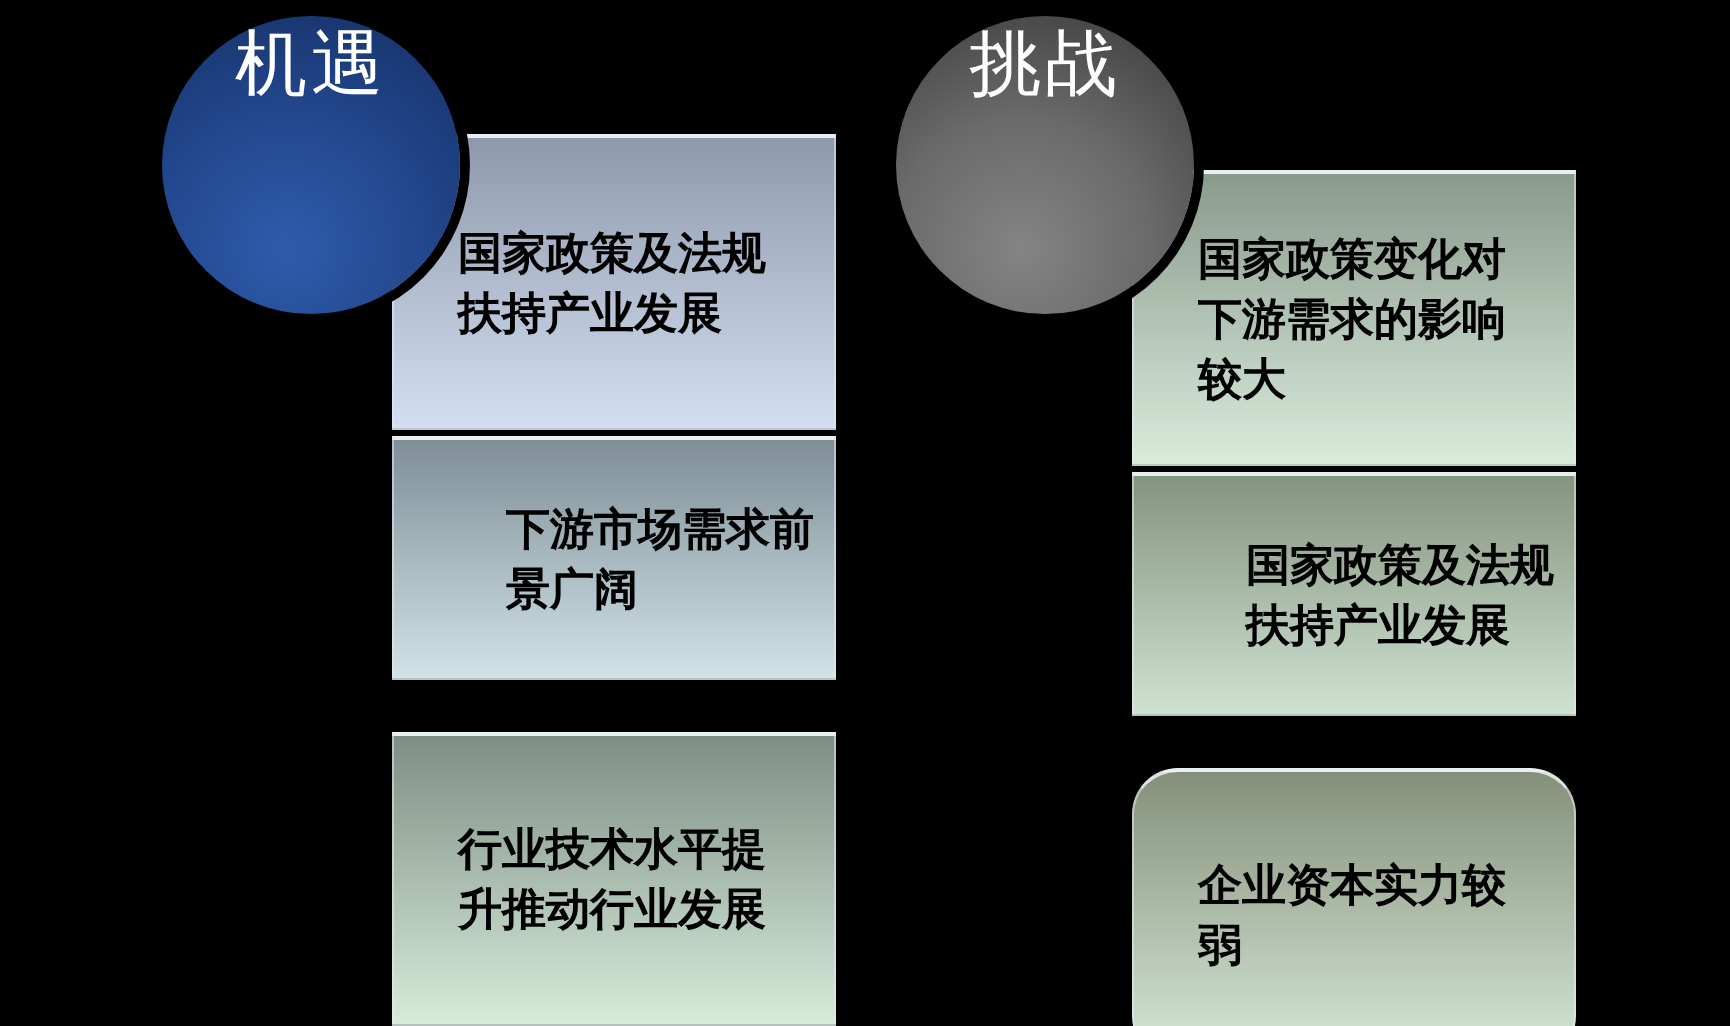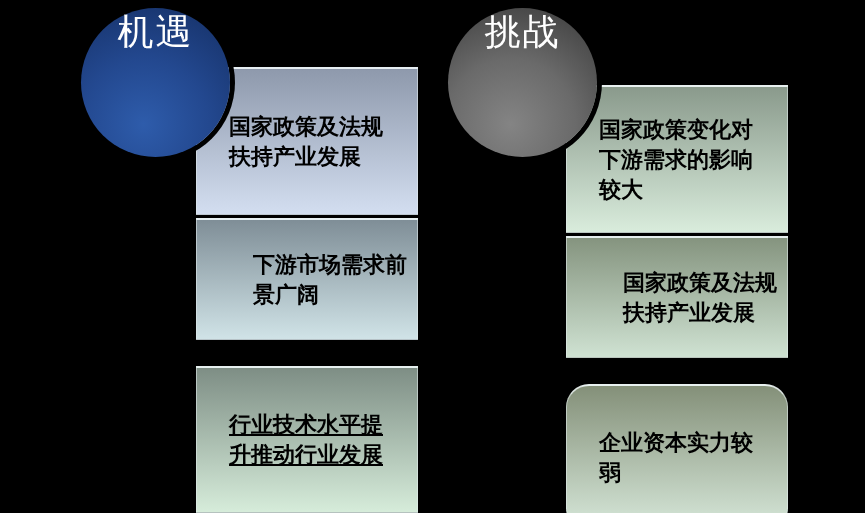--- a/index.html
+++ b/index.html
@@ -71,21 +71,21 @@
 
 <div class="stage">
 
   <div class="col-left">
     <div class="box row1" style="background: linear-gradient(rgb(142, 153, 172), rgb(211, 222, 240));">
       <p>国家政策及法规扶持产业发展</p>
     </div>
     <div class="box row2" style="background: linear-gradient(rgb(127, 142, 151), rgb(208, 227, 231));">
       <p>下游市场需求前景广阔</p>
     </div>
-    <div class="box row3" style="background: linear-gradient(rgb(126, 142, 133), rgb(214, 236, 218)); text-decoration: underline;">
+    <div class="box row3" style="background: linear-gradient(rgb(126, 142, 133), rgb(214, 236, 218));">
       <p>行业技术水平提升推动行业发展</p>
     </div>
     <div class="circle circle-opportunity">
       <span>机遇</span>
     </div>
   </div>
 
   <div class="col-right">
     <div class="box row1" style="background: linear-gradient(rgb(138, 154, 140), rgb(217, 236, 220));">
       <p>国家政策变化对下游需求的影响较大</p>

